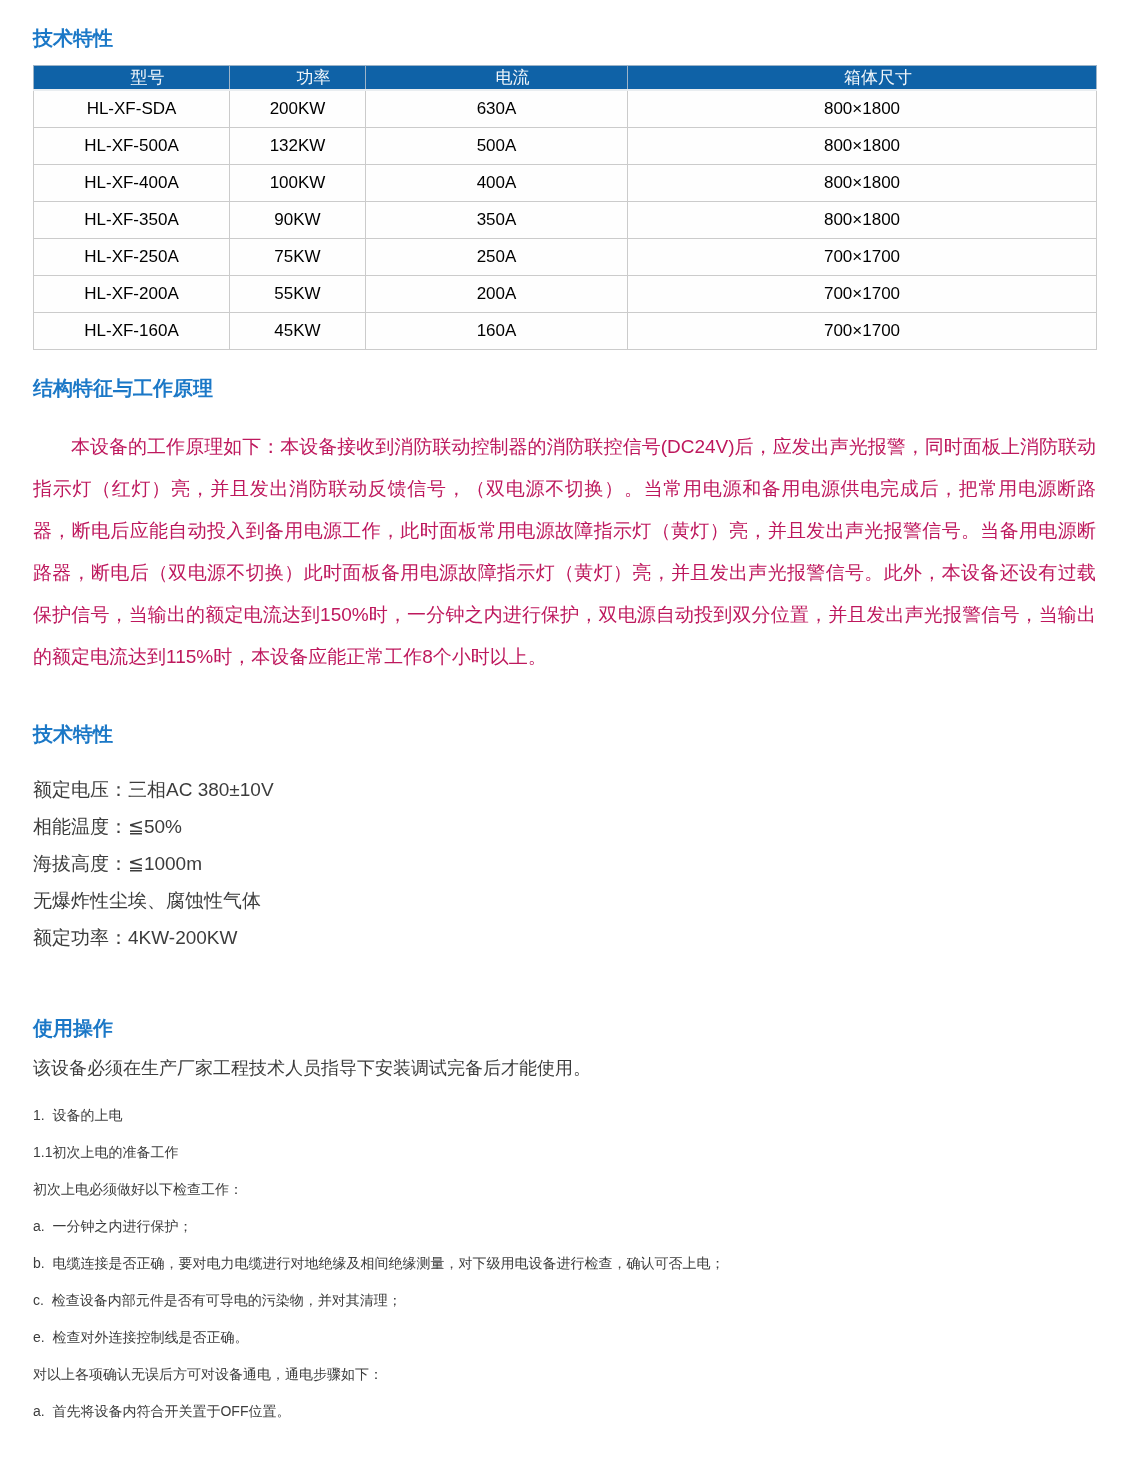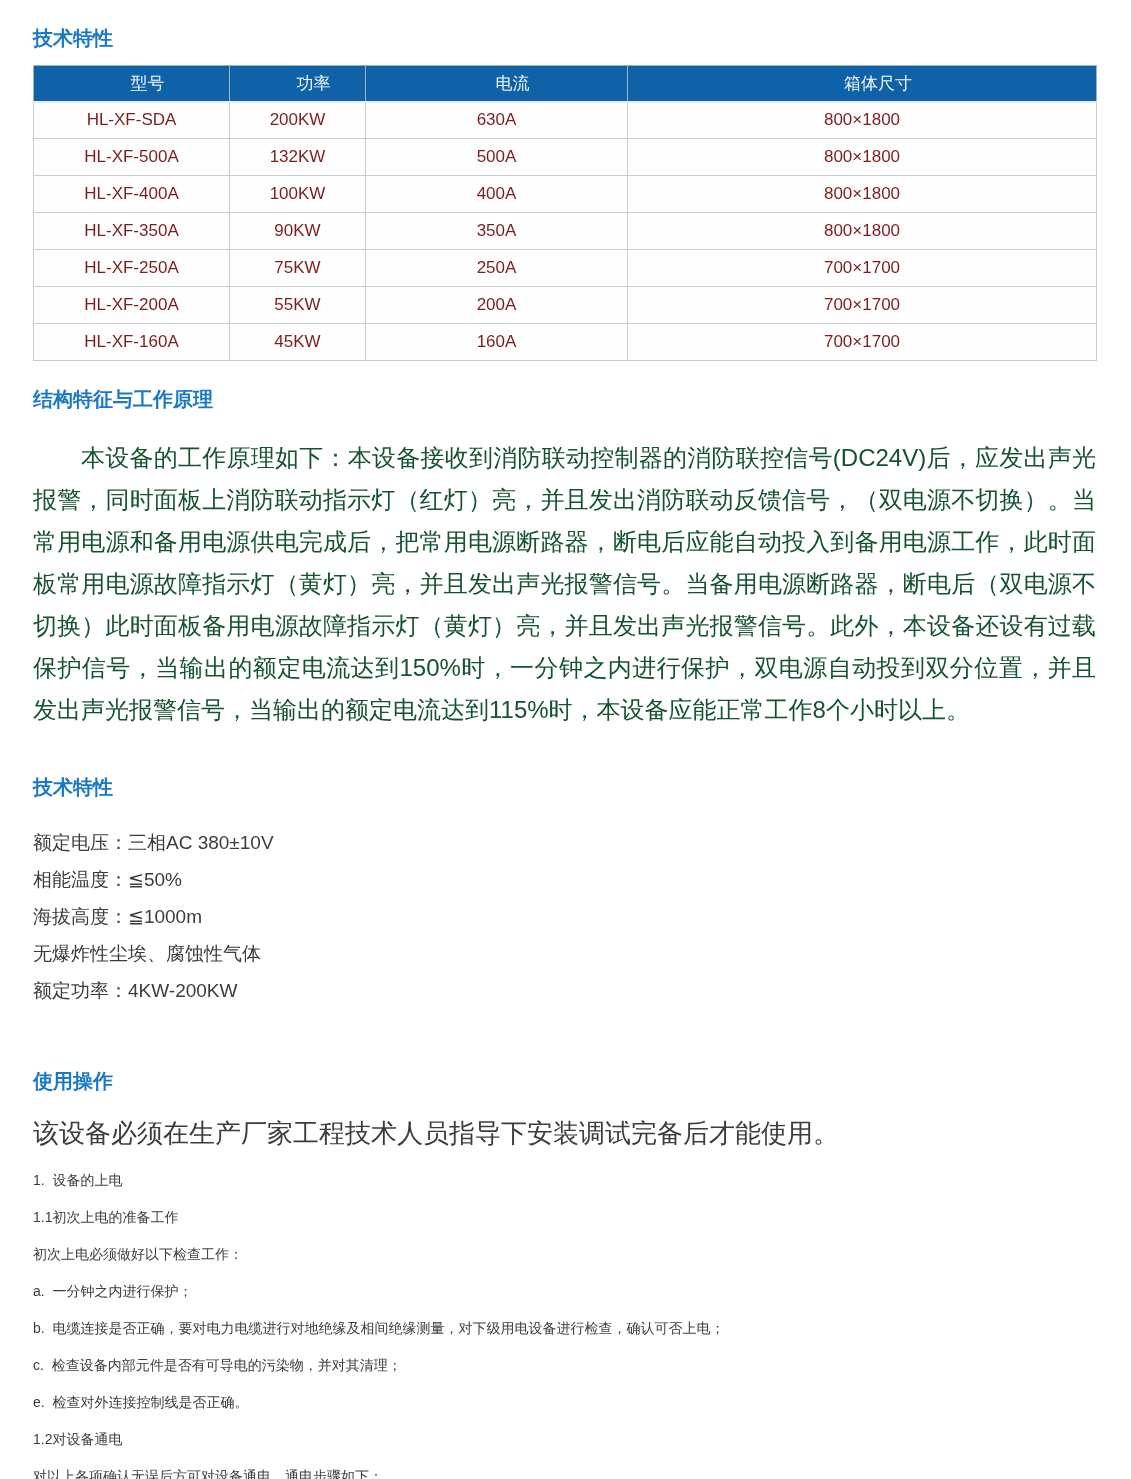--- a/index.html
+++ b/index.html
@@ -33,57 +33,57 @@
     font-size: 17px;
   }
   .spec-table col.c1 { width: 196px; }
   .spec-table col.c2 { width: 136px; }
   .spec-table col.c3 { width: 262px; }
   .spec-table col.c4 { width: 469px; }
   .spec-table th {
     background: #0f62a7;
     color: #f4f8fb;
     font-weight: 400;
-    height: 36px;
+    height: 24px;
     text-align: center;
     border: 1px solid #9db4c8;
     border-bottom: 2px solid #e9edf0;
     padding-left: 32px;
   }
   .spec-table td {
     height: 37px;
     text-align: center;
     border: 1px solid #cbcbcb;
-    color: #7f1d1d;
+    color: #000000;
     background: #fefefe;
   }
   
   .heading-principle { margin-top: 26px; }
   .principle-text {
     margin-top: 26px;
-    font-size: 24px;
+    font-size: 19px;
     line-height: 42px;
     text-align: justify;
     text-indent: 2em;
-    color: #14532d;
+    color: #be185d;
     width: 1063px;
   }
   
   .heading-tech2 { margin-top: 44px; }
   .spec-lines { margin-top: 25px; }
   .spec-line {
     font-size: 19px;
     line-height: 37px;
     color: #3c3c3c;
   }
   
   .heading-usage { margin-top: 60px; }
   .usage-intro {
-    margin-top: 28px;
-    font-size: 26px;
+    margin-top: 16px;
+    font-size: 18px;
     line-height: 24px;
     color: #3c3c3c;
   }
   .usage-lines { margin-top: 24px; }
   .usage-line {
     font-size: 14px;
     line-height: 22px;
     margin-bottom: 15px;
     color: #3c3c3c;
     white-space: pre-wrap;
@@ -201,20 +201,19 @@
 
       <div class="usage-line">a.  一分钟之内进行保护；</div>
 
       <div class="usage-line">b.  电缆连接是否正确，要对电力电缆进行对地绝缘及相间绝缘测量，对下级用电设备进行检查，确认可否上电；</div>
 
       <div class="usage-line">c.  检查设备内部元件是否有可导电的污染物，并对其清理；</div>
 
 
       <div class="usage-line">e.  检查对外连接控制线是否正确。</div>
 
-      <div class="usage-line">1.2对设备通电</div>
 
       <div class="usage-line">对以上各项确认无误后方可对设备通电，通电步骤如下：</div>
 
       <div class="usage-line">a.  首先将设备内符合开关置于OFF位置。</div>
     </div>
 
 </div>
 
 </body></html>

